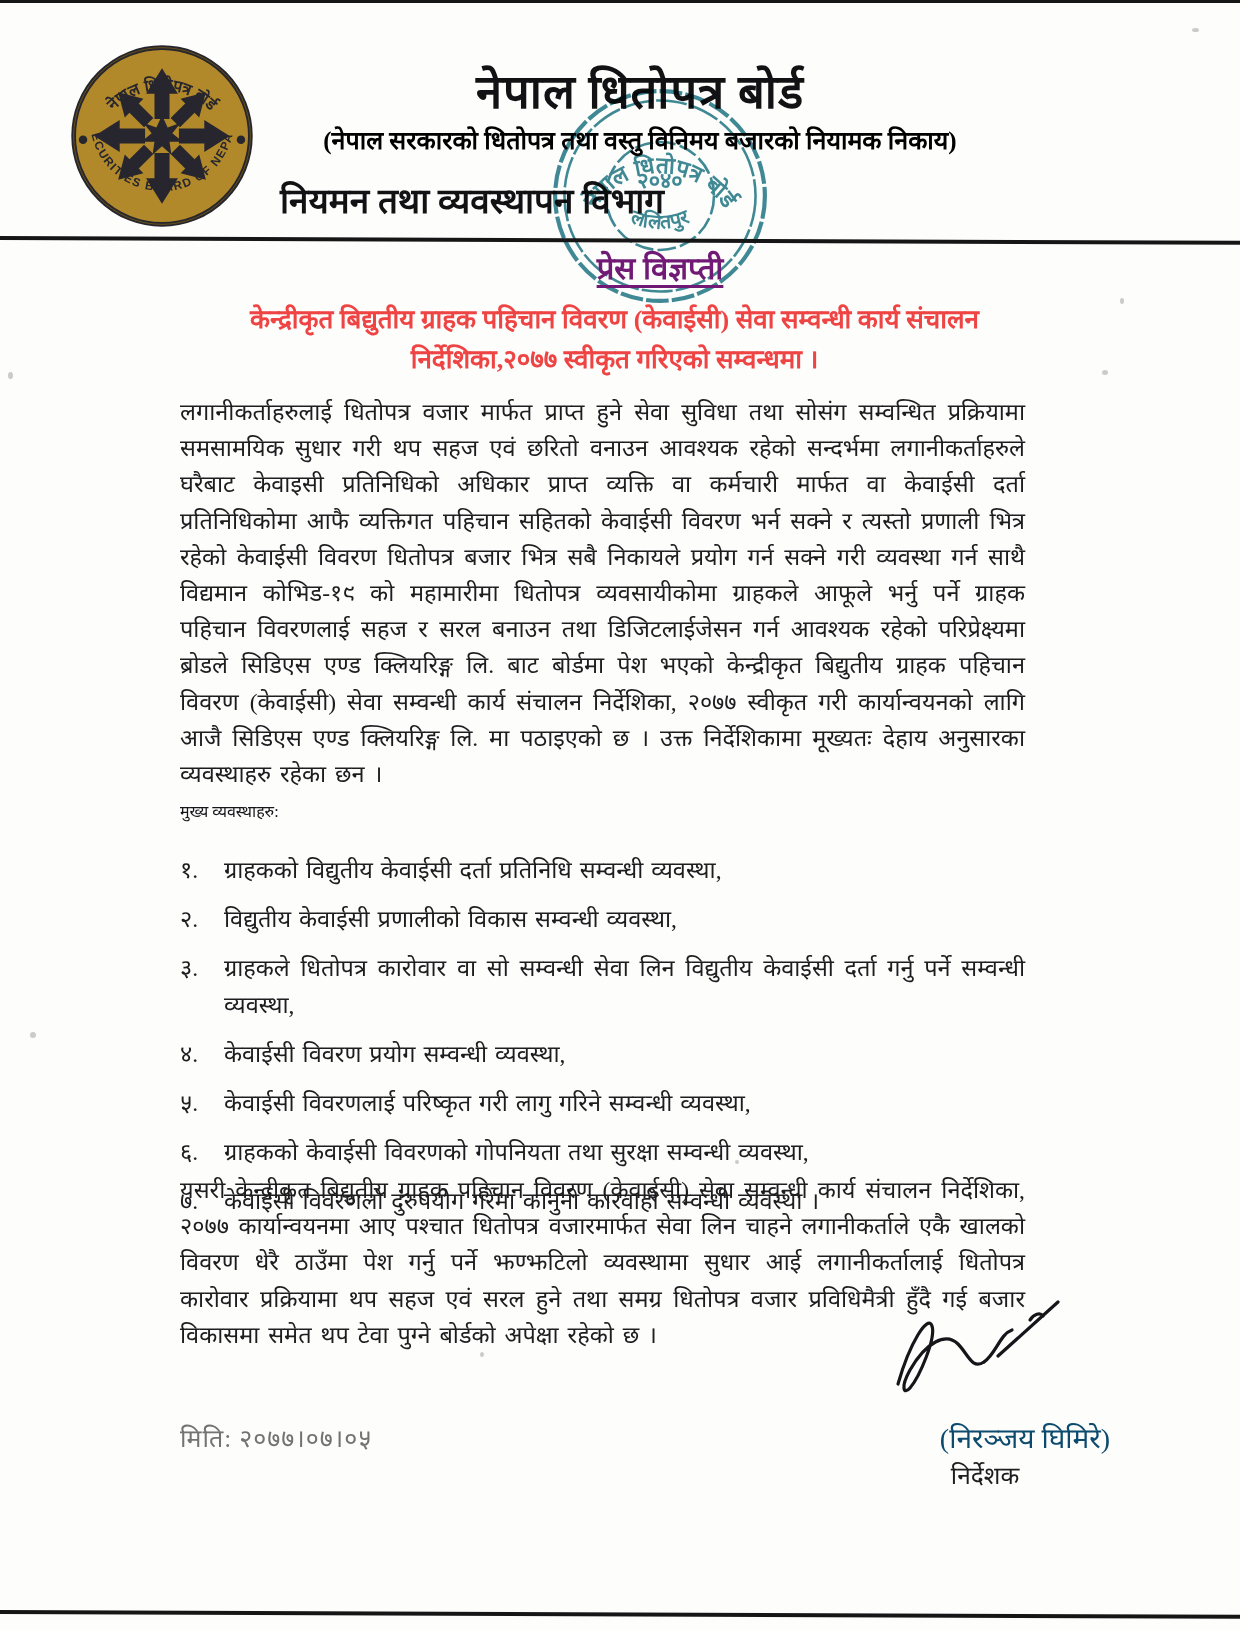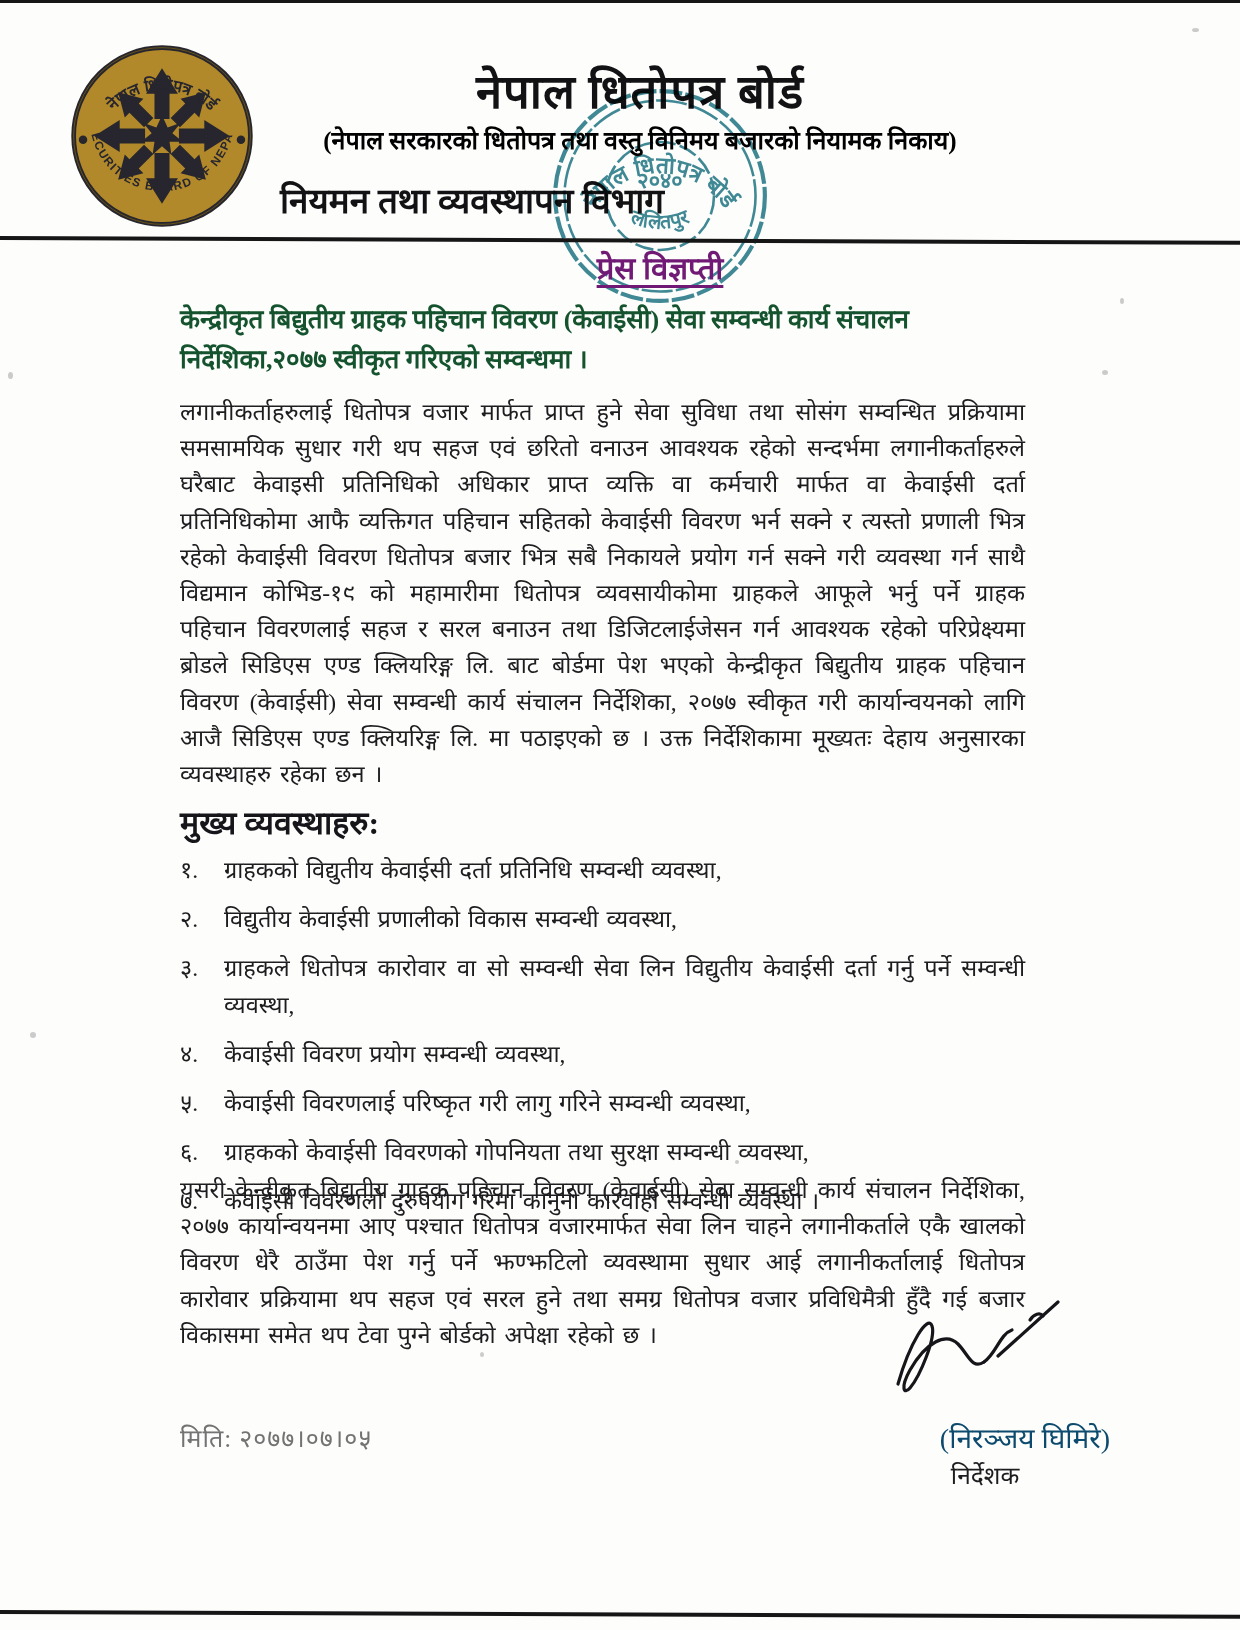--- a/index.html
+++ b/index.html
@@ -35,32 +35,32 @@
 
   .stamp{position:absolute;left:545px;top:88px;width:230px;height:216px;opacity:.82;mix-blend-mode:multiply;}
 
   .press-title{
     position:absolute;left:440px;top:246px;width:440px;
     text-align:center;font-size:31px;font-weight:800;color:#701a75;
     text-decoration:underline;text-underline-offset:6px;
   }
 
   .subject{
-    position:absolute;left:180px;top:300px;width:845px;
-    text-align:left;font-size:26px;font-weight:800;line-height:40px;color:#14532d;
+    position:absolute;left:192px;top:300px;width:845px;
+    text-align:center;font-size:26px;font-weight:800;line-height:40px;color:#ef4444;
   }
 
   .body-text{font-size:23.5px;line-height:36.2px;color:#1d1d20;}
   .para1{
     position:absolute;left:180px;top:394px;width:845px;
     text-align:justify;word-spacing:3px;
   }
   .list-heading{
     position:absolute;left:180px;top:800px;width:500px;
-    font-size:32px;font-weight:700;color:#15151a;
+    font-size:16px;font-weight:400;color:#15151a;
   }
   .list{
     position:absolute;left:180px;top:852px;width:845px;
   }
   .list-item{display:flex;margin-bottom:13px;}
   .list-num{width:44px;flex:0 0 44px;}
   .list-text{flex:1;text-align:justify;word-spacing:2px;}
   .closing{
     position:absolute;left:180px;top:1172px;width:845px;
     text-align:justify;word-spacing:3px;

